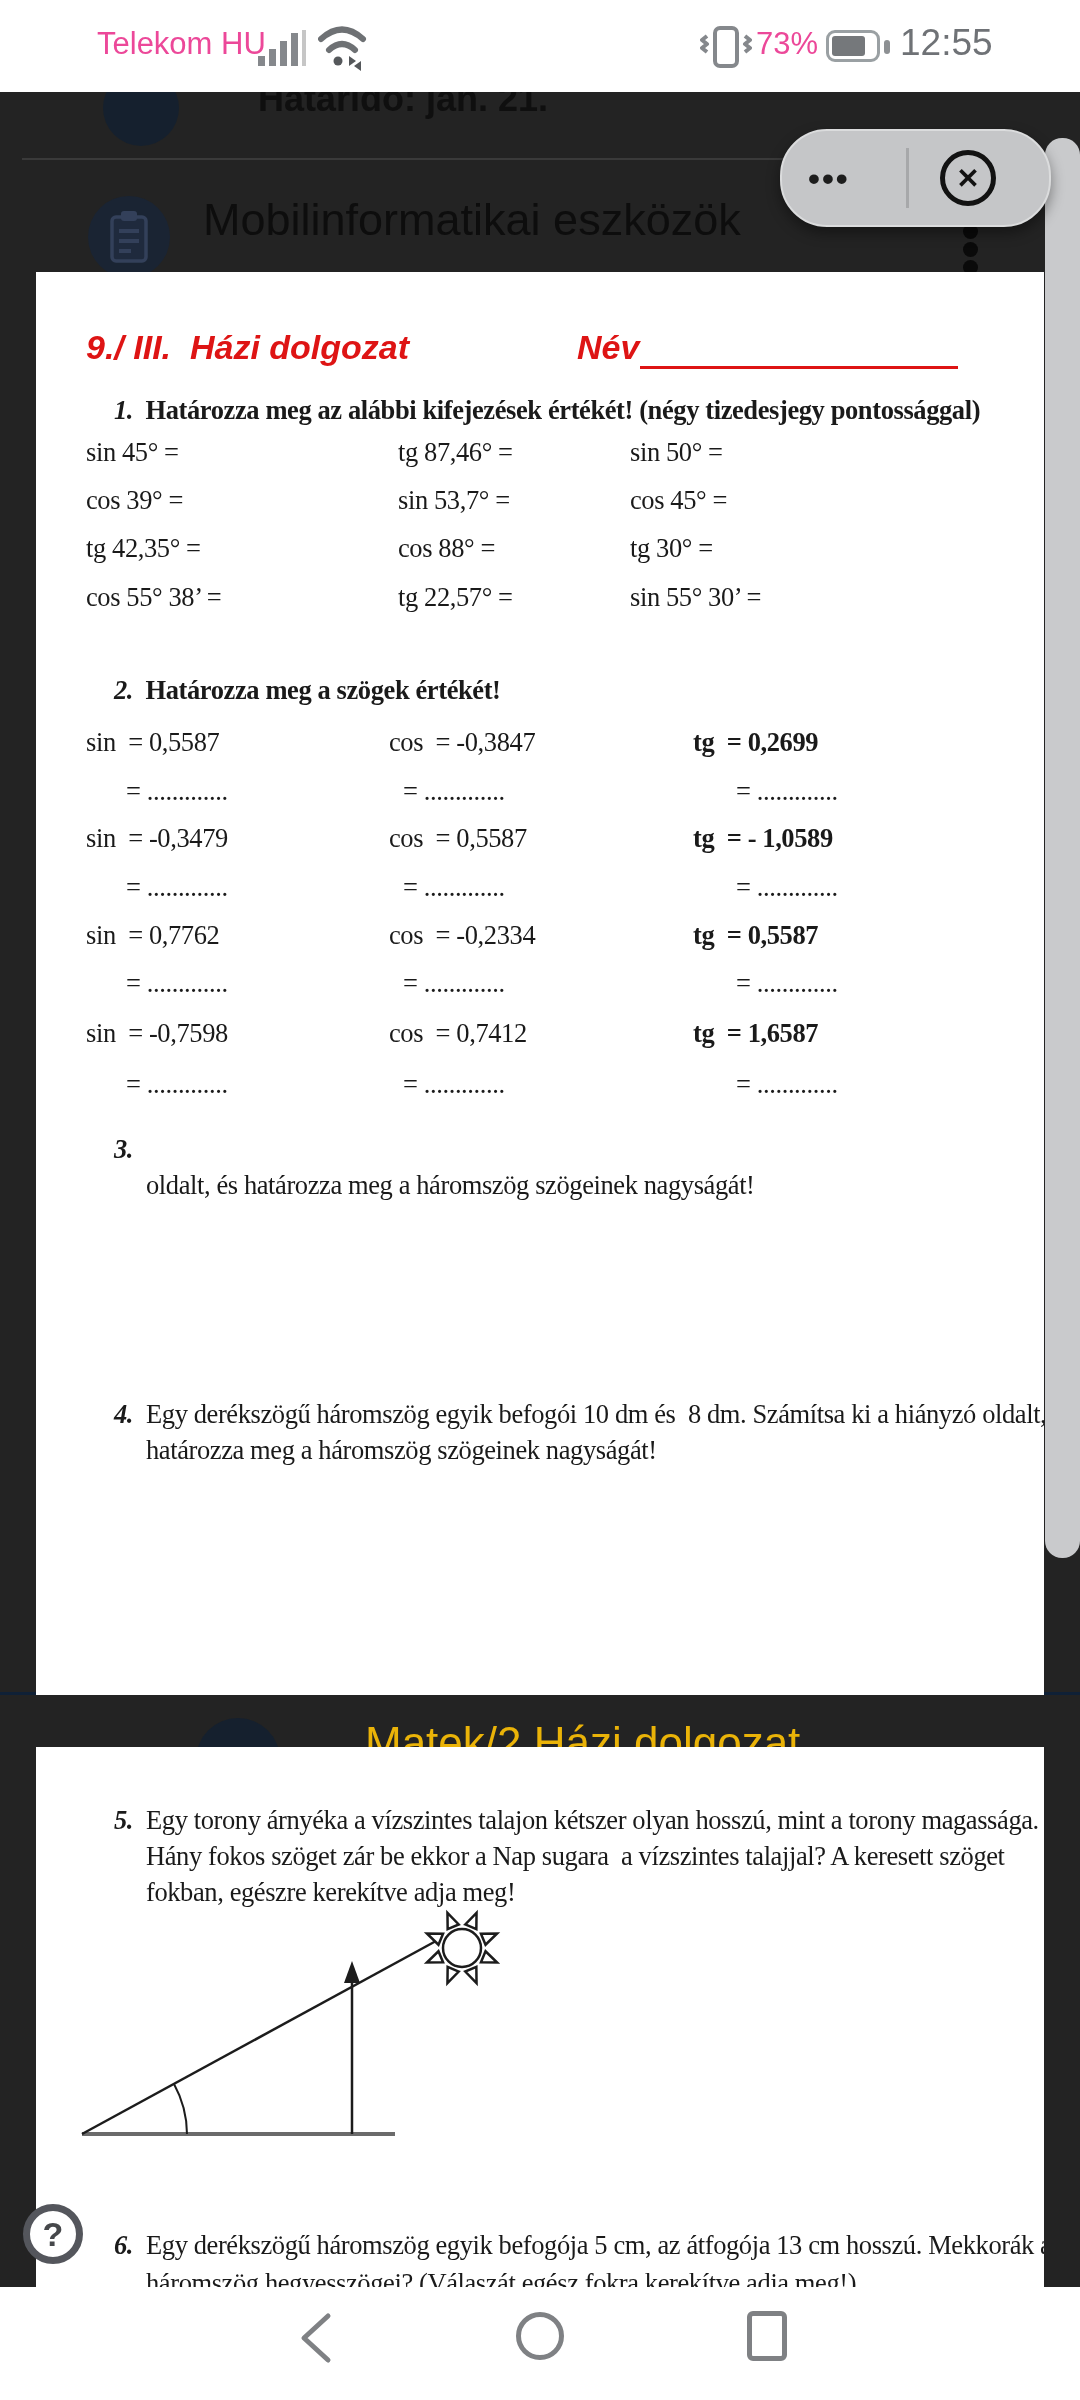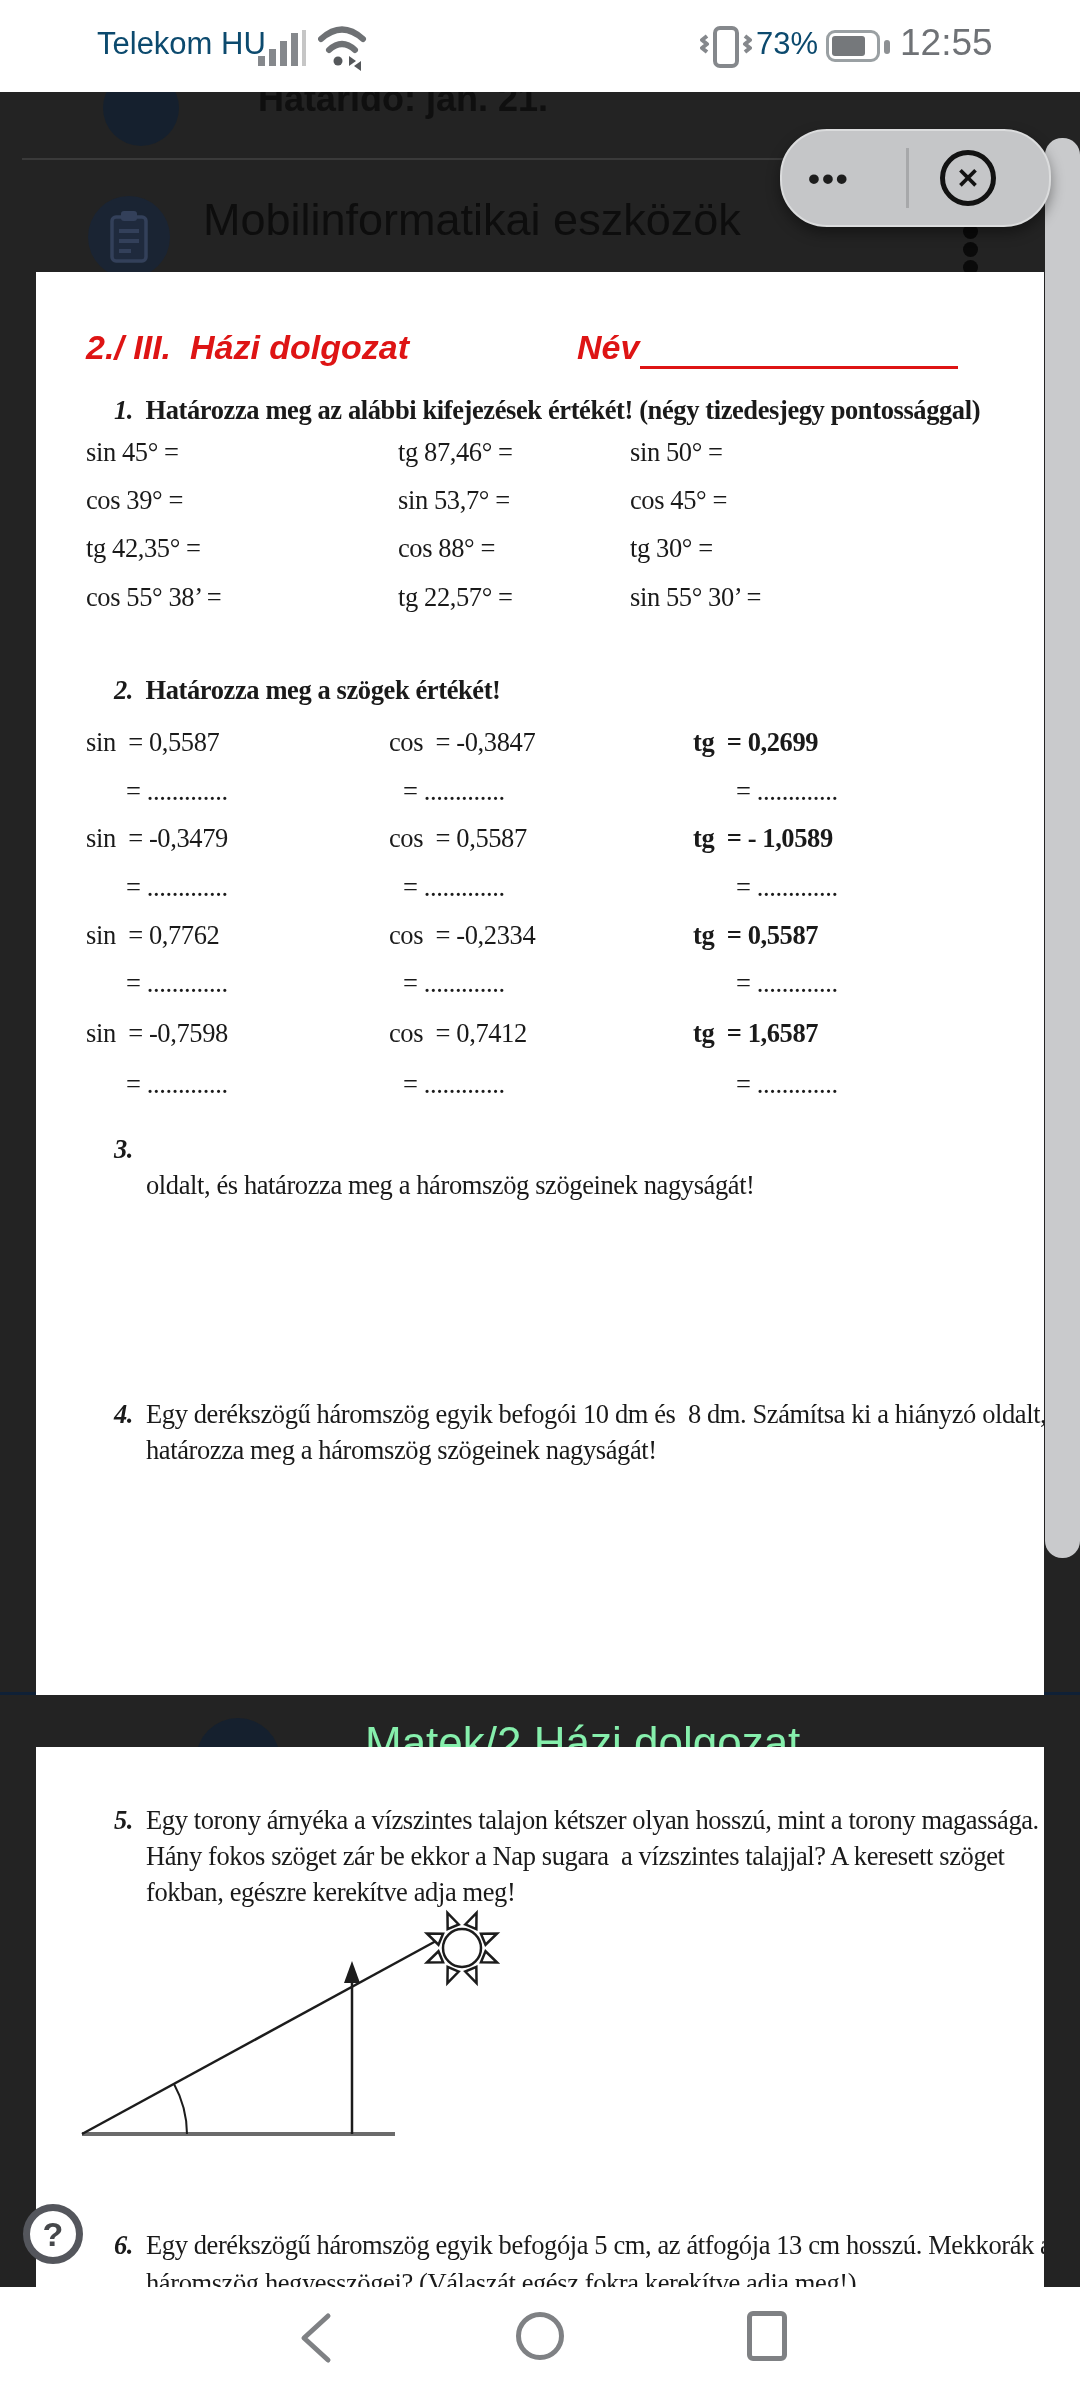--- a/index.html
+++ b/index.html
@@ -1,21 +1,21 @@
 <!DOCTYPE html>
 <html><head>
 <meta charset="utf-8">
 <style>
   html,body{margin:0;padding:0;background:#000;}
   #screen{position:relative;width:1080px;height:2400px;overflow:hidden;
           background:#232323;font-family:"Liberation Sans",sans-serif;}
   .abs{position:absolute;}
   
   #statusbar{left:0;top:0;width:1080px;height:92px;background:#ffffff;z-index:60;}
-  .sb-text{color:#0c4a6e;font-size:31px;}
+  .sb-text{color:#ec4899;font-size:31px;}
   .sb-time{color:#6f7276;font-size:37px;}
   
   .dim-text{color:#0f0f0f;}
   #due-circle{left:103px;top:70px;width:76px;height:76px;border-radius:50%;background:#15202e;z-index:1;}
   #due-text{left:258px;top:78px;font-size:36px;font-weight:bold;z-index:1;white-space:pre;}
   #hdr-divider{left:22px;top:158px;width:1036px;height:2px;background:#3a3a3a;}
   #course-title{left:203px;top:194px;font-size:45px;color:#0d0d0d;z-index:1;white-space:pre;}
   #clip-circle{left:88px;top:196px;width:82px;height:82px;border-radius:50%;background:#1a2433;z-index:1;}
   #kebab{left:963px;top:224px;display:flex;flex-direction:column;gap:3px;z-index:1;}
   #kebab .dot{width:15px;height:15px;border-radius:50%;background:#0a0a0a;}
@@ -41,21 +41,21 @@
   .red-title{font-family:"Liberation Sans",sans-serif;font-weight:bold;font-style:italic;
              font-size:34px;color:#de1414;white-space:pre;}
   .c1{left:50px;} .c2{left:362px;} .c3{left:594px;}
   .v1{left:50px;} .v2{left:353px;} .v3{left:657px;font-weight:bold;}
   .d1{left:90px;} .d2{left:367px;} .d3{left:700px;}
   .cell{position:absolute;top:0;}
   .row{position:absolute;left:0;width:100%;height:34px;}
   
   #gapband{left:0;top:1695px;width:1080px;height:52px;overflow:hidden;z-index:10;}
   #gap-circle{left:196px;top:23px;width:84px;height:84px;border-radius:50%;background:#15202e;}
-  #gap-title{left:365px;top:23px;font-size:44px;color:#86efac;white-space:pre;}
+  #gap-title{left:365px;top:23px;font-size:44px;color:#eab308;white-space:pre;}
   .edge-line{height:3px;background:#0f2036;z-index:11;}
   
   #help{left:23px;top:2204px;width:60px;height:60px;border:7px solid #54565c;border-radius:50%;
         background:#ffffff;box-sizing:border-box;display:flex;align-items:center;justify-content:center;
         font-size:34px;font-weight:bold;color:#46484b;z-index:45;}
   
   #navbar{left:0;top:2287px;width:1080px;height:113px;background:#ffffff;z-index:50;}
   #nav-home{left:516px;top:2312px;width:48px;height:48px;border:5px solid #7f8184;border-radius:50%;
             box-sizing:border-box;z-index:51;}
   #nav-recents{left:747px;top:2311px;width:40px;height:50px;border:5px solid #7f8184;border-radius:6px;
@@ -122,21 +122,21 @@
 
   <div class="abs" id="scrollbar"></div>
 
   <div class="abs" id="pill">
     <div class="abs" id="pill-more">•••</div>
     <div class="abs" id="pill-divider"></div>
     <div class="abs" id="pill-close">✕</div>
   </div>
 
   <div class="abs page" id="page1">
-    <span class="abs red-title" style="left:50px;top:56px;">2./ III.  Házi dolgozat</span>
+    <span class="abs red-title" style="left:50px;top:56px;">9./ III.  Házi dolgozat</span>
     <span class="abs red-title" style="left:541px;top:56px;">Név</span>
     <div class="abs" style="left:604px;top:58px;width:318px;height:36px;border-bottom:3px solid #de1414;"></div>
 
     <div class="abs" style="left:78px;top:115px;margin-top:8px;">
       <span class="doc doc-i">1.</span><span class="doc">  </span><span class="doc doc-b">Határozza meg az alábbi kifejezések értékét! (négy tizedesjegy pontossággal)</span>
     </div>
     <div class="row" style="top:165px;">
       <span class="cell doc c1">sin 45° =</span>
       <span class="cell doc c2">tg 87,46° =</span>
       <span class="cell doc c3">sin 50° =</span>

